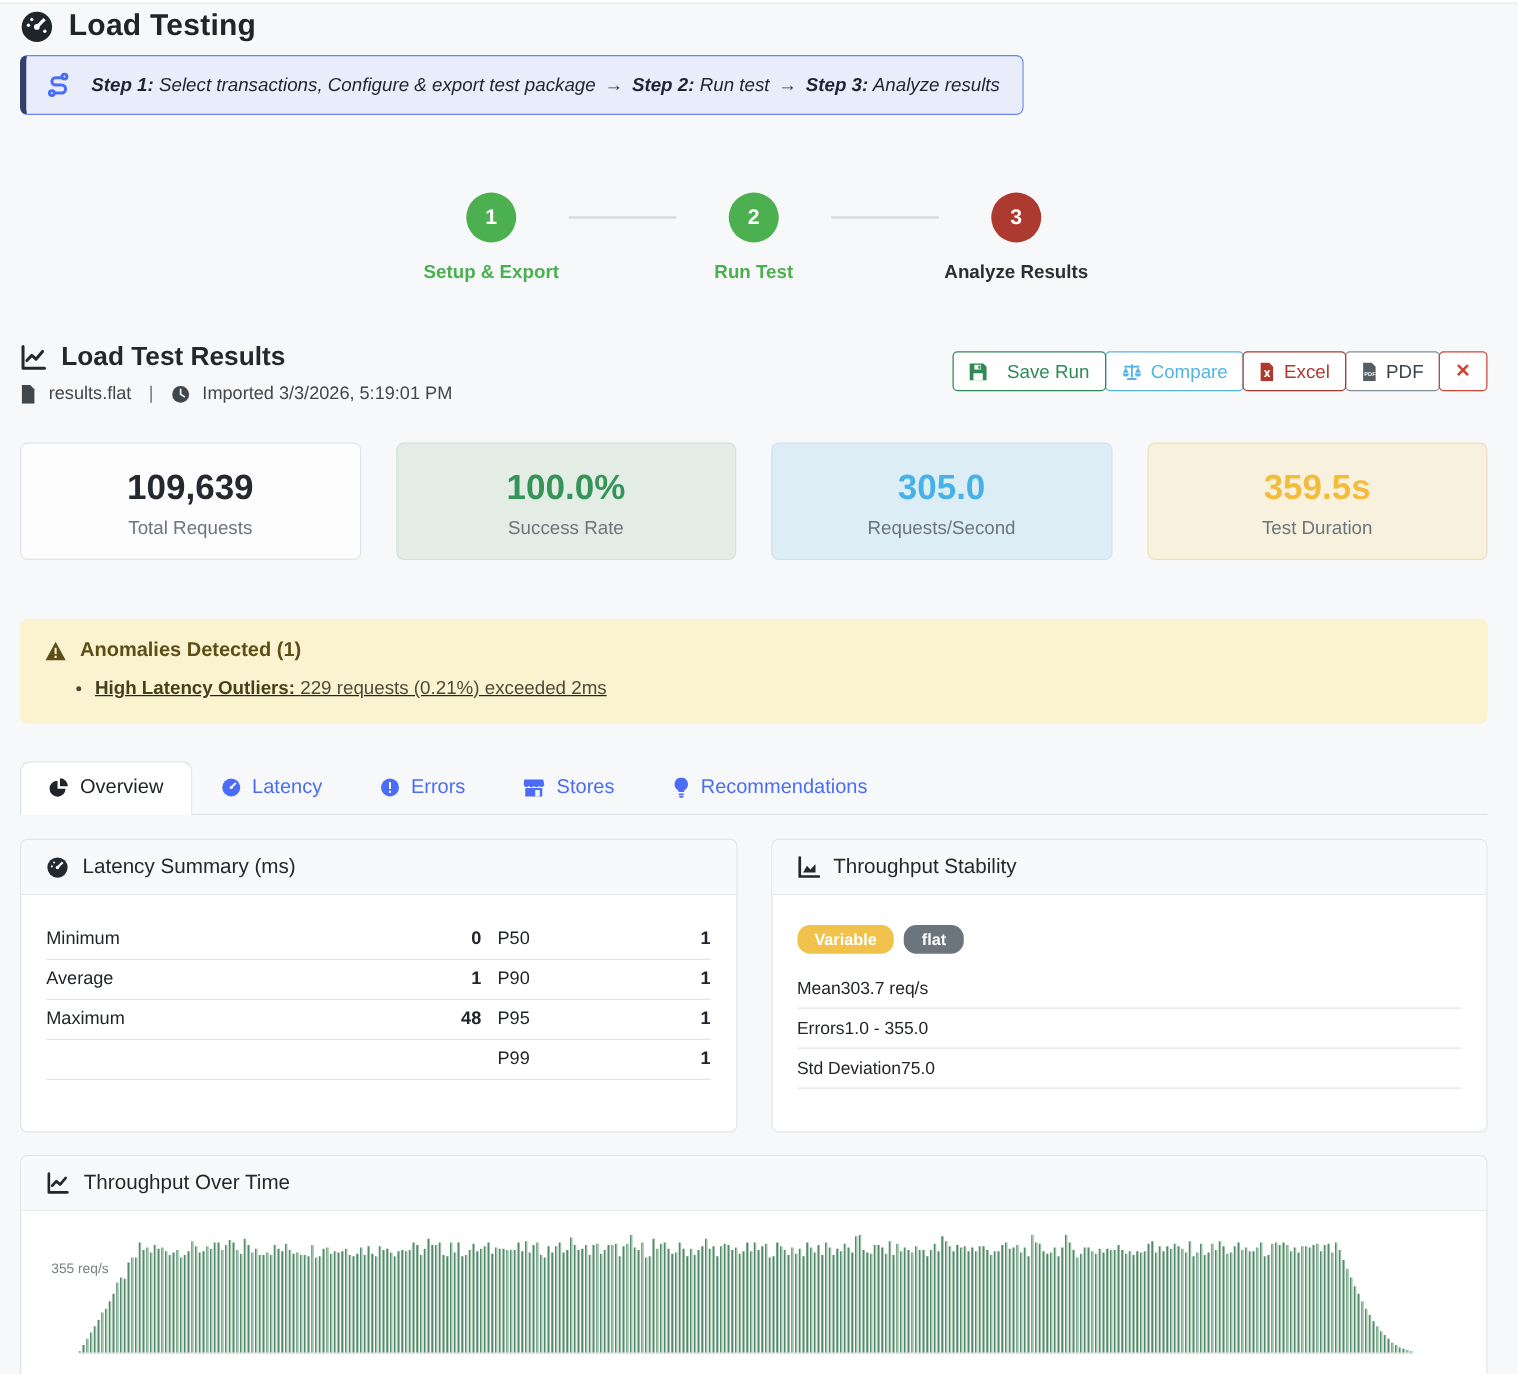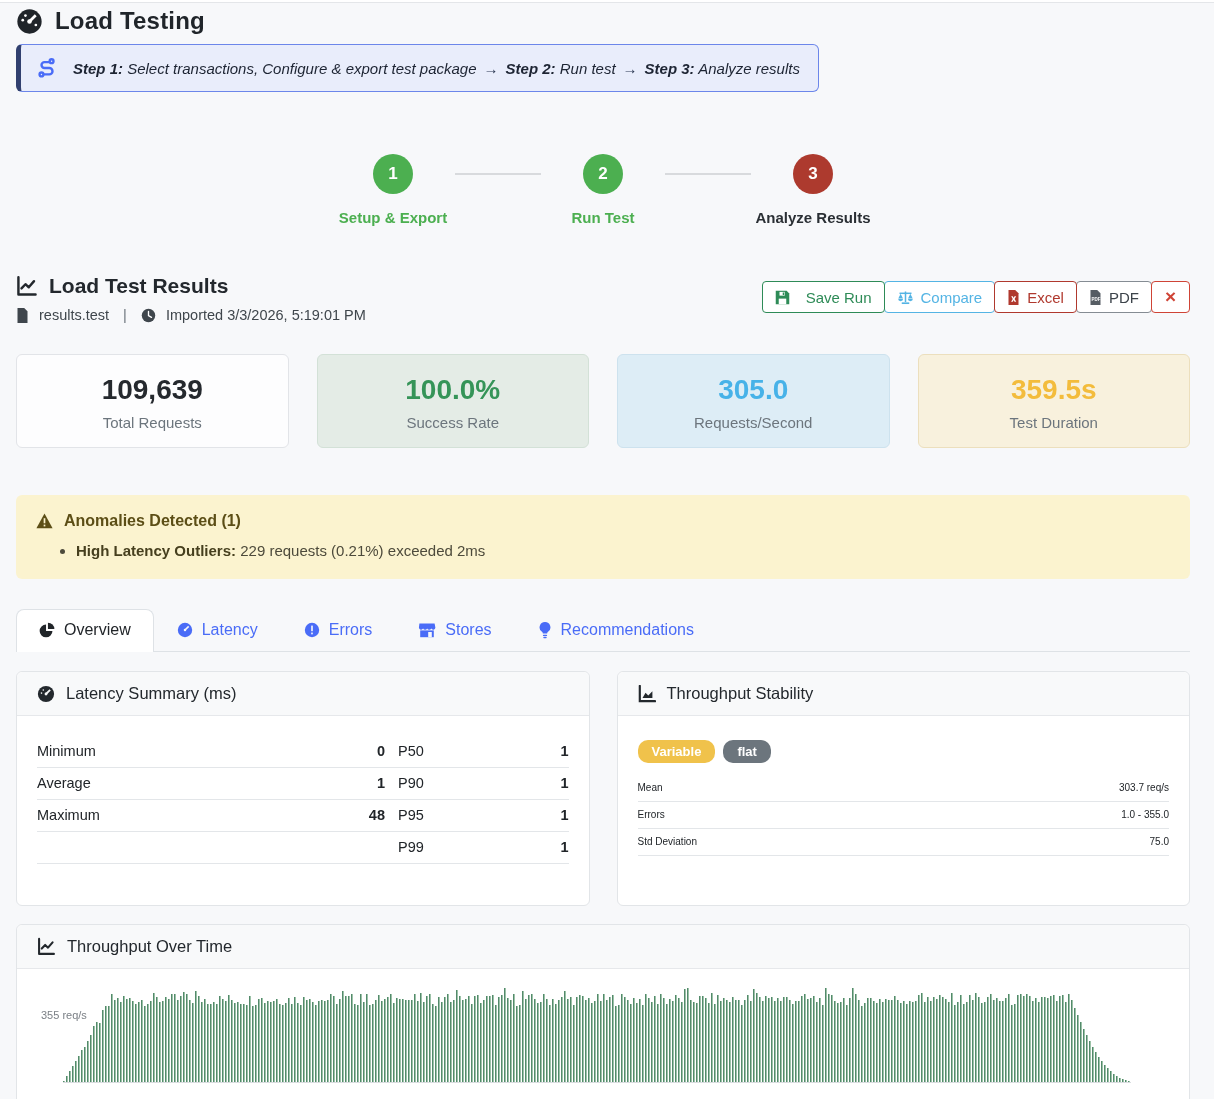--- a/index.html
+++ b/index.html
@@ -69,21 +69,21 @@
   .stat-value { font-size:28px; font-weight:bold; }
   .stat-label { margin-top:8px; font-size:15px; color:#6c757d; }
   .stat-card.default { background:#fdfdfe; border-color:#e2e4e8; } .stat-card.default .stat-value { color:#25292e; }
   .stat-card.success { background:var(--success-bg); border-color:#d3e1d7; } .stat-card.success .stat-value { color:var(--success-text); }
   .stat-card.info    { background:var(--info-bg); border-color:#cde2ee; } .stat-card.info .stat-value { color:var(--info-text); }
   .stat-card.warn    { background:var(--warn-bg); border-color:#ecdfbd; } .stat-card.warn .stat-value { color:var(--warn-text); }
 
   
   .anomalies { margin-top:47px; background:var(--warning-bg); border-radius:6px; padding:17px 20px 20px; }
   .anomalies-title { display:flex; align-items:center; gap:11px; font-size:16px; font-weight:bold; color:#5c4e16; }
-  .anomalies ul { margin:12px 0 0 40px; }
+  .anomalies ul { margin:12px 0 0 40px;text-decoration:underline; }
   .anomalies li { font-size:15px; color:#4d4a3b; }
   .anomalies li b { color:#463f1e; }
 
   
   .tabs { margin-top:30px; display:flex; align-items:flex-end; border-bottom:1px solid var(--border); }
   .tab {
     display:inline-flex; align-items:center; gap:9px; padding:11px 22px 12px;
     font-size:16px; color:var(--accent-blue); cursor:pointer; background:transparent;
     border:1px solid transparent; border-bottom:none; border-radius:8px 8px 0 0; font-family:inherit;
   }
@@ -110,22 +110,22 @@
   .lat-row .lab { color:#212529; }
   .lat-row .val { font-weight:bold; text-align:right; }
 
   
   .badges { margin-top:18px; display:flex; gap:8px; }
   .badge { color:#fff; font-size:13px; font-weight:bold; padding:4px 14px; border-radius:10px; }
   .badge.amber { background:var(--badge-amber); }
   .badge.gray  { background:var(--badge-gray); }
   .stab-table { margin-top:12px; }
   .stab-row {
-    display:flex; justify-content:space-between; padding:7px 0 8px;
-    border-bottom:1px solid #e3e6e9; font-size:10px;
+    display:flex; padding:7px 0 8px;
+    border-bottom:1px solid #e3e6e9; font-size:14px;
   }
 
   
   .chart-panel { margin-top:18px; min-height:0; }
   .chart-body { position:relative; height:160px; padding:0; }
   .y-axis-label { position:absolute; top:28px; left:24px; font-size:11px; color:#7a7f85; }
   .plot {
     margin:12px 0 0 46px; width:1068px; height:102px;
     display:flex; align-items:flex-end; border-bottom:1px solid #dadde0;
   }
@@ -199,21 +199,21 @@
             </svg>
         </span>
         <span>Load Test Results</span>
       </div>
       <div class="results-meta">
         <span class="icon">
           <svg width="13" height="15" viewBox="0 0 14 18">
               <path d="M1 0h8l4 4v14H1z" fill="#3f464c"></path>
             </svg>
         </span>
-        <span>results.test</span>
+        <span>results.flat</span>
         <span class="sep">|</span>
         <span class="icon">
           <svg width="15" height="15" viewBox="0 0 20 20">
               <circle cx="10" cy="10" r="9" fill="#3f464c"></circle>
               <path d="M10 4.5V10l4 2.4" stroke="#fff" stroke-width="1.8" fill="none" stroke-linecap="round"></path>
             </svg>
         </span>
         <span>Imported 3/3/2026, 5:19:01 PM</span>
       </div>
     </div>

